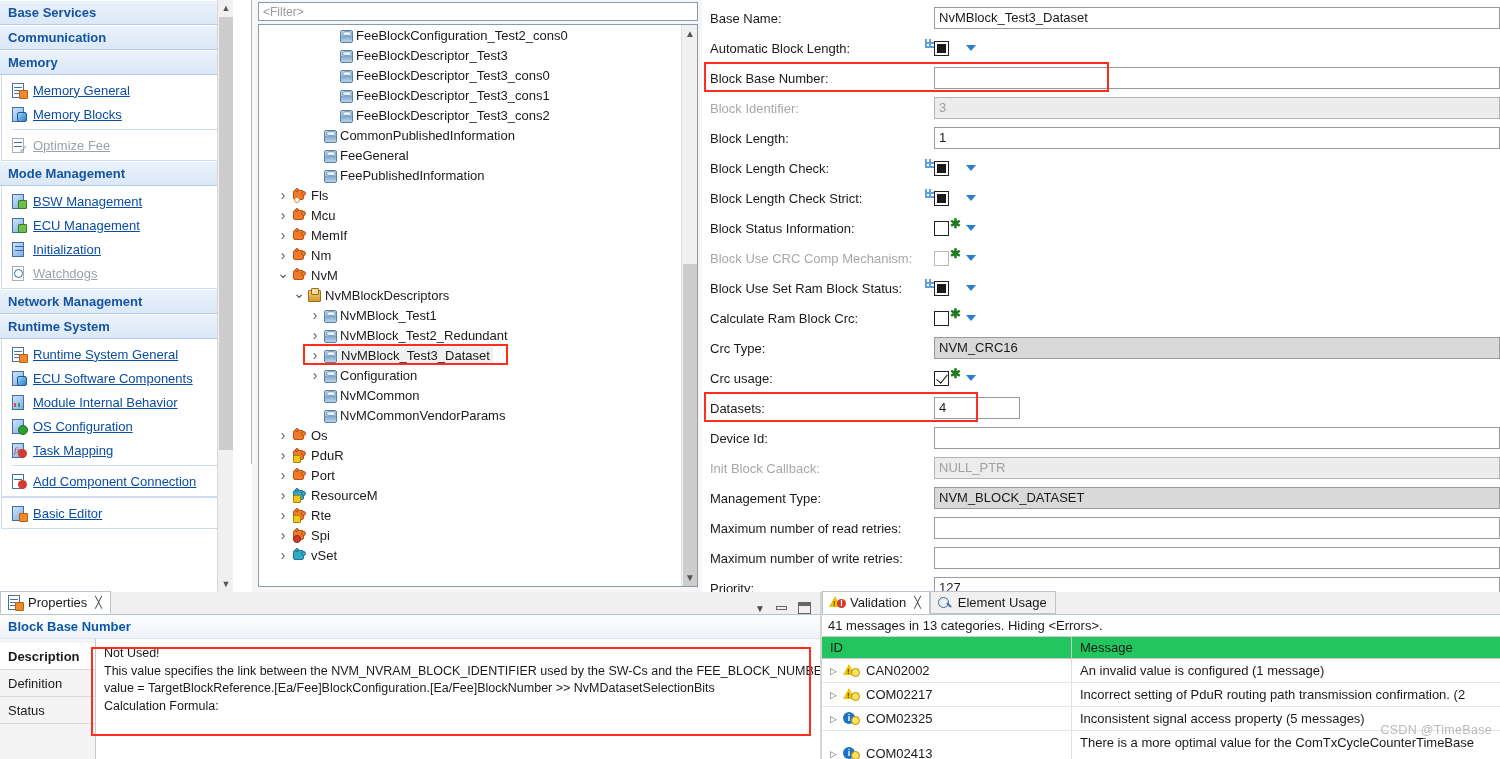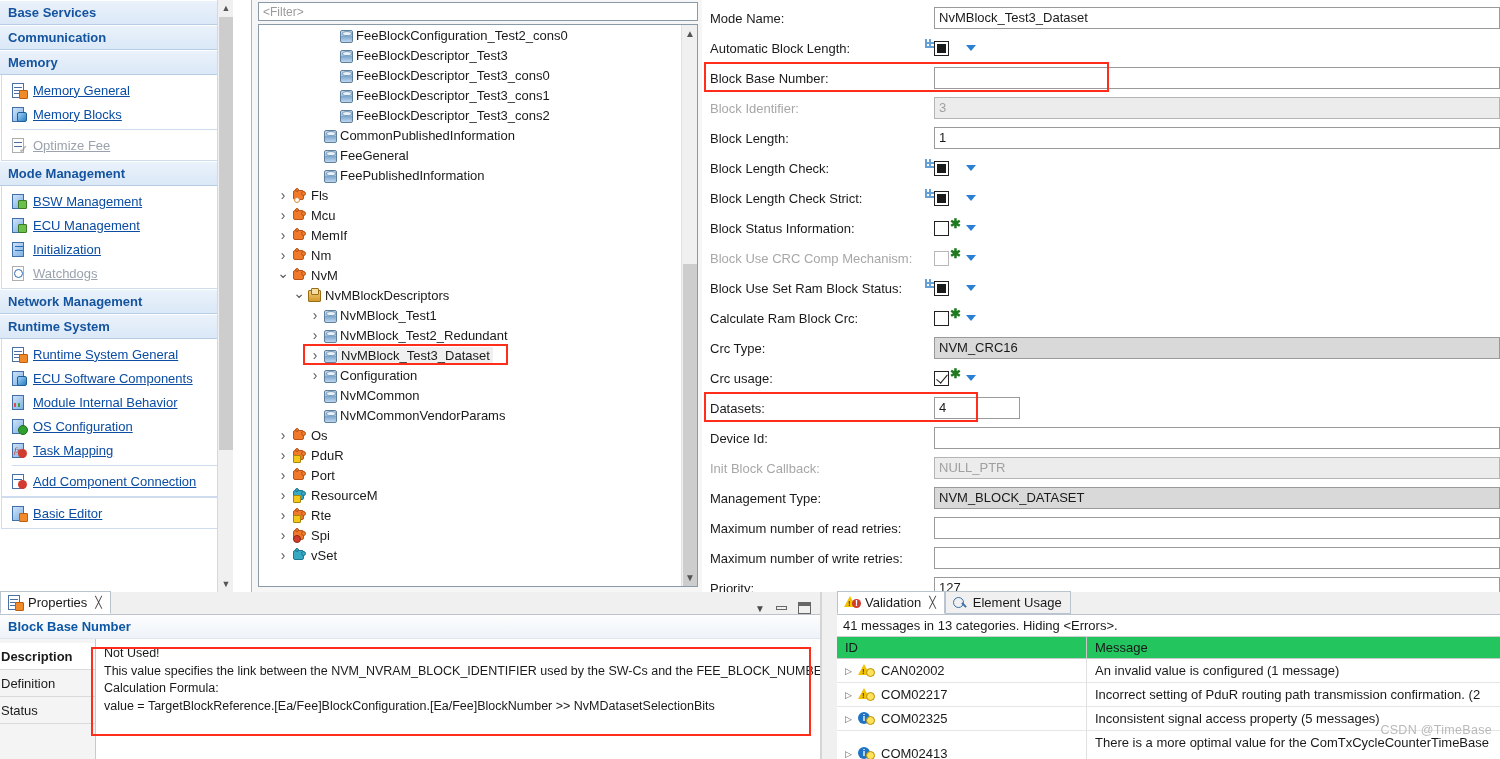--- a/index.html
+++ b/index.html
@@ -7,21 +7,21 @@
     width:1500px; height:759px; overflow:hidden;
     font-family:"Liberation Sans", sans-serif;
     font-size:13px; color:#1a1a1a; background:#ffffff;
   }
   .app{position:relative;width:1500px;height:759px;}
 
   
   .top{position:absolute;left:0;top:0;width:1500px;height:592px;display:flex;}
 
   
-  .sidebar{position:relative;width:252px;height:592px;background:#fff;border-right:1px solid #a9b7c6;}
+  .sidebar{position:relative;width:252px;height:464px;background:#fff;border-right:1px solid #a9b7c6;}
   .sb-scroll{position:absolute;left:0;top:0;width:234px;height:592px;overflow:hidden;}
   .sb-group-head{
     display:flex;align-items:center;justify-content:space-between;
     height:25px;padding:0 8px 0 8px;
     background:linear-gradient(to bottom,#eaf2fb 0%,#dbe8f7 100%);
     border-top:1px solid #ffffff;border-bottom:1px solid #b6cde4;
     color:#14539e;font-weight:bold;font-size:13px;cursor:pointer;
   }
   .sb-group-head .chev{color:#2a6bb5;font-size:12px;font-weight:bold;line-height:1;}
   .sb-body{background:#fff;border:1px solid #cfdced;border-top:none;margin:0 1px 0 1px;padding:3px 0;}
@@ -102,36 +102,36 @@
   .cbwrap{position:relative;display:flex;align-items:center;gap:5px;}
   .cb{width:15px;height:15px;border:1.5px solid #222;background:#fff;position:relative;display:inline-block;}
   .cb.filled::after{content:"";position:absolute;left:2px;top:2px;right:2px;bottom:2px;background:#1a1a1a;}
   .cb.light{border:1.5px solid #b8b8b8;}
   .cb.tick::after{content:"";position:absolute;left:4px;top:0px;width:5px;height:10px;border:solid #1a1a1a;border-width:0 1.8px 1.8px 0;transform:rotate(40deg);}
   .star{position:absolute;left:15px;top:-3px;color:#1f7a1f;font-size:13px;font-weight:bold;line-height:10px;}
   .caret{width:0;height:0;border-left:5px solid transparent;border-right:5px solid transparent;border-top:6px solid #2a7fd4;margin-left:12px;cursor:pointer;}
   .hl{position:absolute;border:2px solid #ff2d19;pointer-events:none;}
 
   
-  .bottom{position:absolute;left:0;top:592px;width:1500px;height:167px;display:flex;background:#f0f0f0;gap:15px;}
+  .bottom{position:absolute;left:0;top:592px;width:1500px;height:167px;display:flex;background:#f0f0f0;}
   .bl{position:relative;width:822px;height:167px;background:#fff;border-right:2px solid #d5d5d5;}
   .br{position:relative;flex:1;height:167px;background:#fff;}
 
   .tabbar{display:flex;align-items:flex-end;height:23px;background:#f0f0f0;border-bottom:1px solid #b9c4cf;}
   .tab{display:flex;align-items:center;gap:5px;height:23px;padding:0 8px 0 6px;font-size:13px;background:#fff;
        border:1px solid #b9c4cf;border-bottom:1px solid #fff;cursor:pointer;}
   .tab.inactive{background:#f0f0f0;border-bottom:1px solid #b9c4cf;}
   .tab .x{color:#444;font-size:11px;margin-left:3px;}
   .tabicons{margin-left:auto;display:flex;align-items:center;gap:11px;padding-right:9px;color:#4a4a4a;}
 
   .p-title{height:24px;display:flex;align-items:center;padding-left:8px;font-weight:bold;color:#0b57a4;font-size:13px;
            background:linear-gradient(to bottom,#fdfdfd,#eef3f9);border-bottom:1px solid #dfe6ee;}
   .p-split{display:flex;height:120px;}
   .p-nav{width:96px;flex:0 0 96px;border-right:1px solid #c9c9c9;background:#f4f4f4;padding-top:4px;}
-  .p-nav .it{height:27px;display:flex;align-items:center;padding-left:1px;font-size:13px;border-bottom:1px solid #dadada;cursor:pointer;}
+  .p-nav .it{height:27px;display:flex;align-items:center;padding-left:8px;font-size:13px;border-bottom:1px solid #dadada;cursor:pointer;}
   .p-nav .it.sel{background:#fff;font-weight:bold;}
   .p-desc{flex:1;padding:6px 8px;font-size:12.5px;line-height:17.5px;white-space:nowrap;overflow:hidden;}
 
   .v-status{height:22px;display:flex;align-items:center;padding-left:6px;font-size:13px;border-bottom:1px solid #d0d0d0;background:#fff;text-align:center;}
   .v-head{display:flex;height:22px;background:#22c55e;border-bottom:1px solid #c8c8c8;font-size:13px;}
   .v-head .c1{width:250px;flex:0 0 250px;display:flex;align-items:center;padding-left:8px;border-right:1px solid #c8c8c8;}
   .v-head .c2{flex:1;display:flex;align-items:center;padding-left:8px;}
   .v-row{display:flex;height:24px;border-bottom:1px solid #e6e6e6;font-size:13px;align-items:center;}
   .v-row .c1{width:250px;flex:0 0 250px;display:flex;align-items:center;gap:4px;padding-left:8px;border-right:1px solid #e0e0e0;height:100%;}
   .v-row .c2{flex:1;padding-left:8px;white-space:nowrap;overflow:hidden;}
@@ -504,21 +504,21 @@
         <div class="tree-sbar">
           <div class="arrow">▲</div>
           <div class="thumb" style="top:239px;height:325px;"></div>
           <div class="arrow" style="position:absolute;bottom:0;">▼</div>
         </div>
       </div>
     </div>
 
     <div class="props" id="props">
         <div class="prow">
-          <div class="plabel">Mode Name:</div>
+          <div class="plabel">Base Name:</div>
           <div class="pfield">
             <div class="tinput">NvMBlock_Test3_Dataset</div>
           </div>
         </div>
         <div class="prow">
           <div class="plabel">Automatic Block Length:</div>
           <div class="pfield">
             <div class="cbwrap">
               <span class="cb filled">
                 <span class="ovr" style="left: -10px; top: -3px;"></span>
@@ -699,22 +699,22 @@
       <div class="p-title">Block Base Number</div>
       <div class="p-split">
         <div class="p-nav" id="p-nav">
             <div class="it sel">Description</div>
             <div class="it">Definition</div>
             <div class="it">Status</div>
           </div>
         <div class="p-desc" id="p-desc">
             <div>Not Used!</div>
             <div>This value specifies the link between the NVM_NVRAM_BLOCK_IDENTIFIER used by the SW-Cs and the FEE_BLOCK_NUMBER</div>
+            <div>value = TargetBlockReference.[Ea/Fee]BlockConfiguration.[Ea/Fee]BlockNumber &gt;&gt; NvMDatasetSelectionBits</div>
             <div>Calculation Formula:</div>
-            <div>value = TargetBlockReference.[Ea/Fee]BlockConfiguration.[Ea/Fee]BlockNumber &gt;&gt; NvMDatasetSelectionBits</div>
           </div>
       </div>
     <span class="hl" style="left: 91px; top: 55px; width: 720px; height: 89px;"></span>
       </div>
 
     <div class="br">
       <div class="tabbar" id="v-tabs">
           <div class="tab">
             <span class="msgic">
               <span class="warn"></span>

